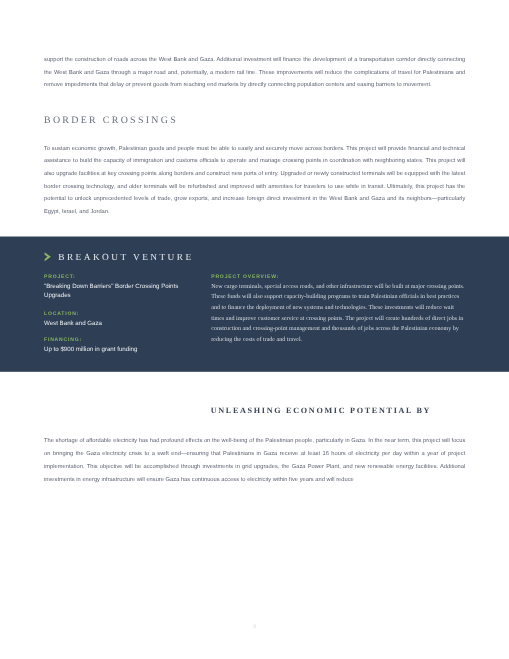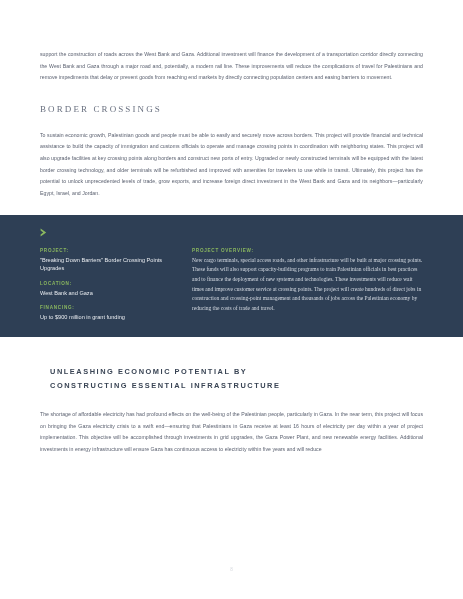--- a/index.html
+++ b/index.html
@@ -127,23 +127,23 @@
     font-size: 5.5px;
     line-height: 9.6px;
     color: #d8dde4;
     margin: 0;
     text-align: left;
   }
 
   
   .display-heading {
     margin: 0;
-    padding: 0 50px;
-    text-align: left;
-    font-family: Liberation Sans, sans-serif;
+    padding: 0 71px;
+    text-align: right;
+    font-family: Liberation Serif, serif;
     font-size: 7.4px;
     font-weight: bold;
     letter-spacing: 1.55px;
     line-height: 14px;
     color: #3a4555;
     text-transform: uppercase;
   }
   .display-heading-wrap { margin-top: 28px; }
 
   .heading-power {
@@ -180,20 +180,21 @@
     <p class="para para-border-crossings">To sustain economic growth, Palestinian goods and people must be able to easily and securely move across borders. This project will provide financial and technical assistance to build the capacity of immigration and customs officials to operate and manage crossing points in coordination with neighboring states. This project will also upgrade facilities at key crossing points along borders and construct new ports of entry. Upgraded or newly constructed terminals will be equipped with the latest border crossing technology, and older terminals will be refurbished and improved with amenities for travelers to use while in transit. Ultimately, this project has the potential to unlock unprecedented levels of trade, grow exports, and increase foreign direct investment in the West Bank and Gaza and its neighbors—particularly Egypt, Israel, and Jordan.</p>
   </div>
 
   <div class="callout">
     <div class="callout-title-row">
       <span class="chevron-icon">
         <svg width="7" height="9" viewBox="0 0 7 9" xmlns="http://www.w3.org/2000/svg">
           <path d="M0.6 0.4 L6.2 4.5 L0.6 8.6 L0.6 6.4 L3.2 4.5 L0.6 2.6 Z" fill="#8ab75f"></path>
         </svg>
       </span>
+      <span class="callout-title">BREAKOUT VENTURE</span>
     </div>
 
     <div class="callout-cols">
       <div class="callout-left">
 
         <div>
           <div class="field-label">PROJECT:</div>
           <div class="field-value">"Breaking Down Barriers" Border Crossing Points Upgrades</div>
         </div>
 
@@ -211,21 +212,20 @@
 
       <div class="callout-right">
         <div class="field-label">PROJECT OVERVIEW:</div>
         <p class="overview-text">New cargo terminals, special access roads, and other infrastructure will be built at major crossing points. These funds will also support capacity-building programs to train Palestinian officials in best practices and to finance the deployment of new systems and technologies. These investments will reduce wait times and improve customer service at crossing points. The project will create hundreds of direct jobs in construction and crossing-point management and thousands of jobs across the Palestinian economy by reducing the costs of trade and travel.</p>
       </div>
     </div>
   </div>
 
   <div class="display-heading-wrap">
     <div class="display-heading">UNLEASHING ECONOMIC POTENTIAL BY</div>
-    <div class="display-heading">CONSTRUCTING ESSENTIAL INFRASTRUCTURE</div>
   </div>
 
   <div class="content">
     <p class="para para-power">The shortage of affordable electricity has had profound effects on the well-being of the Palestinian people, particularly in Gaza. In the near term, this project will focus on bringing the Gaza electricity crisis to a swift end—ensuring that Palestinians in Gaza receive at least 16 hours of electricity per day within a year of project implementation. This objective will be accomplished through investments in grid upgrades, the Gaza Power Plant, and new renewable energy facilities. Additional investments in energy infrastructure will ensure Gaza has continuous access to electricity within five years and will reduce</p>
   </div>
 
   <div class="page-number">8</div>
 
 </div>
 

